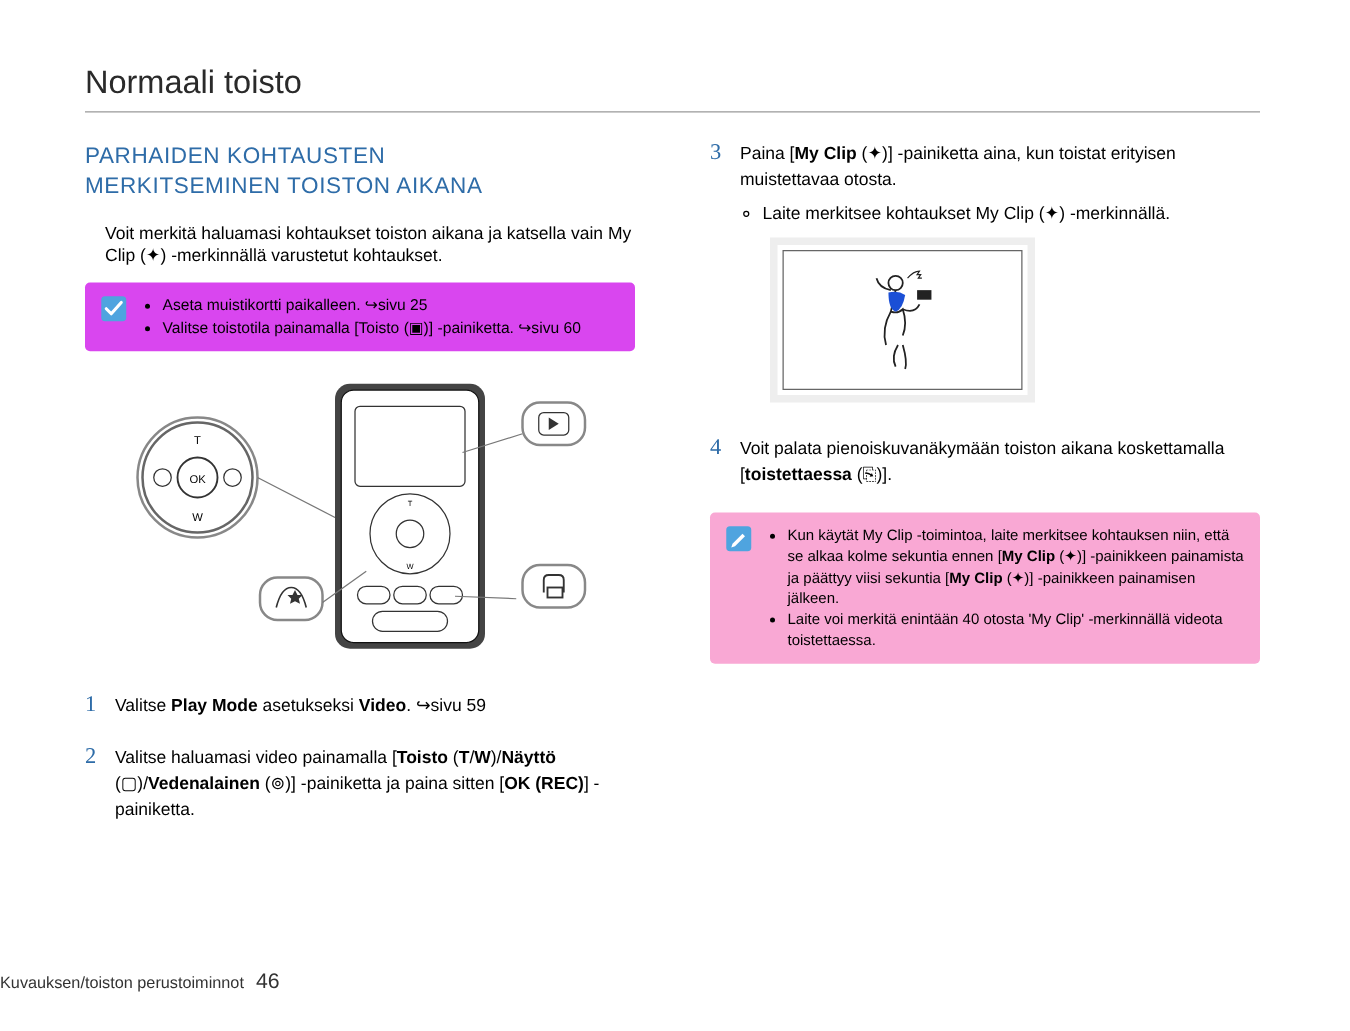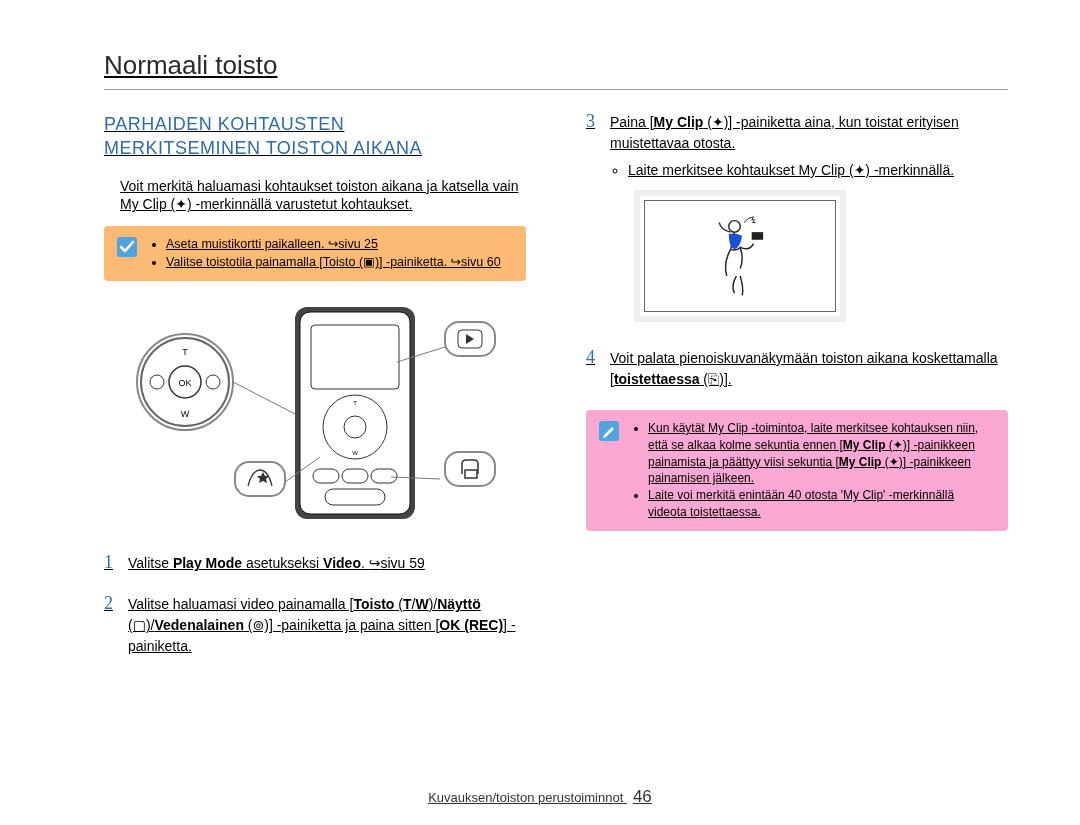--- a/index.html
+++ b/index.html
@@ -10,22 +10,21 @@
     font-family: Arial, Helvetica, sans-serif;
   }
   body {
     width: 1080px;
     height: 825px;
     position: relative;
     overflow: hidden;
   }
   .page {
     box-sizing: border-box;
-    padding: 50px 72px 40px 104px;
-    text-decoration: underline;
+    padding: 50px 72px 40px 68px;
   }
   .page-title {
     font-size: 26px;
     font-weight: 400;
     color: #2a2a2a;
     margin: 0 0 8px 0;
   }
   .rule {
     border: none;
     border-top: 1px solid #999;
@@ -48,21 +47,21 @@
     line-height: 1.35;
   }
   .body-text {
     font-size: 14px;
     line-height: 1.35;
     margin: 0 0 12px 16px;
   }
   .callout {
     display: flex;
     align-items: flex-start;
-    background: #fdba74;
+    background: #d946ef;
     border-radius: 4px;
     padding: 10px 12px;
     font-size: 12.5px;
     line-height: 1.4;
     margin: 10px 0 16px 0;
   }
   .callout .callout-icon {
     flex: 0 0 auto;
     margin-right: 12px;
   }
@@ -114,25 +113,23 @@
     inset: 4px;
     border: 1px solid #666;
     display: flex;
     align-items: center;
     justify-content: center;
   }
   .mini-illus svg { height: 86px; }
   .footer {
     position: absolute;
     left: 0; right: 0;
-    bottom: 18px;
-    text-align: center;
+    bottom: 30px;
     font-size: 13px;
     color: #333;
-    text-decoration: underline;
   }
   .footer .pg { font-size: 17px; margin-left: 6px; }
   .inline-check { vertical-align: middle; }
 </style>
 </head>
 <body>
 
 <div class="page">
   <h1 class="page-title">Normaali toisto</h1>
   <hr class="rule">

